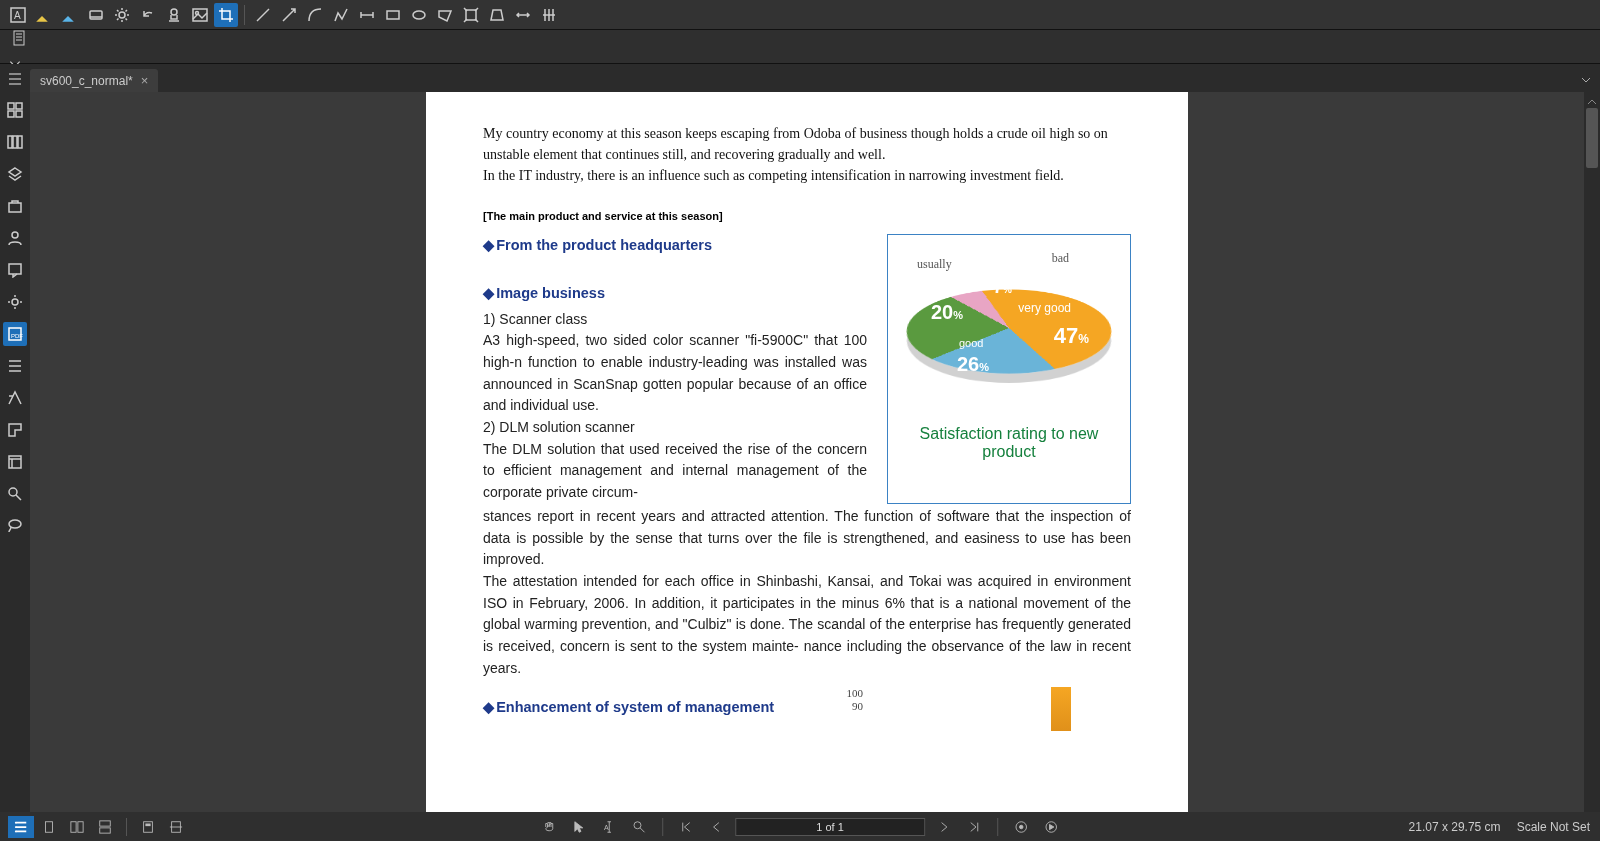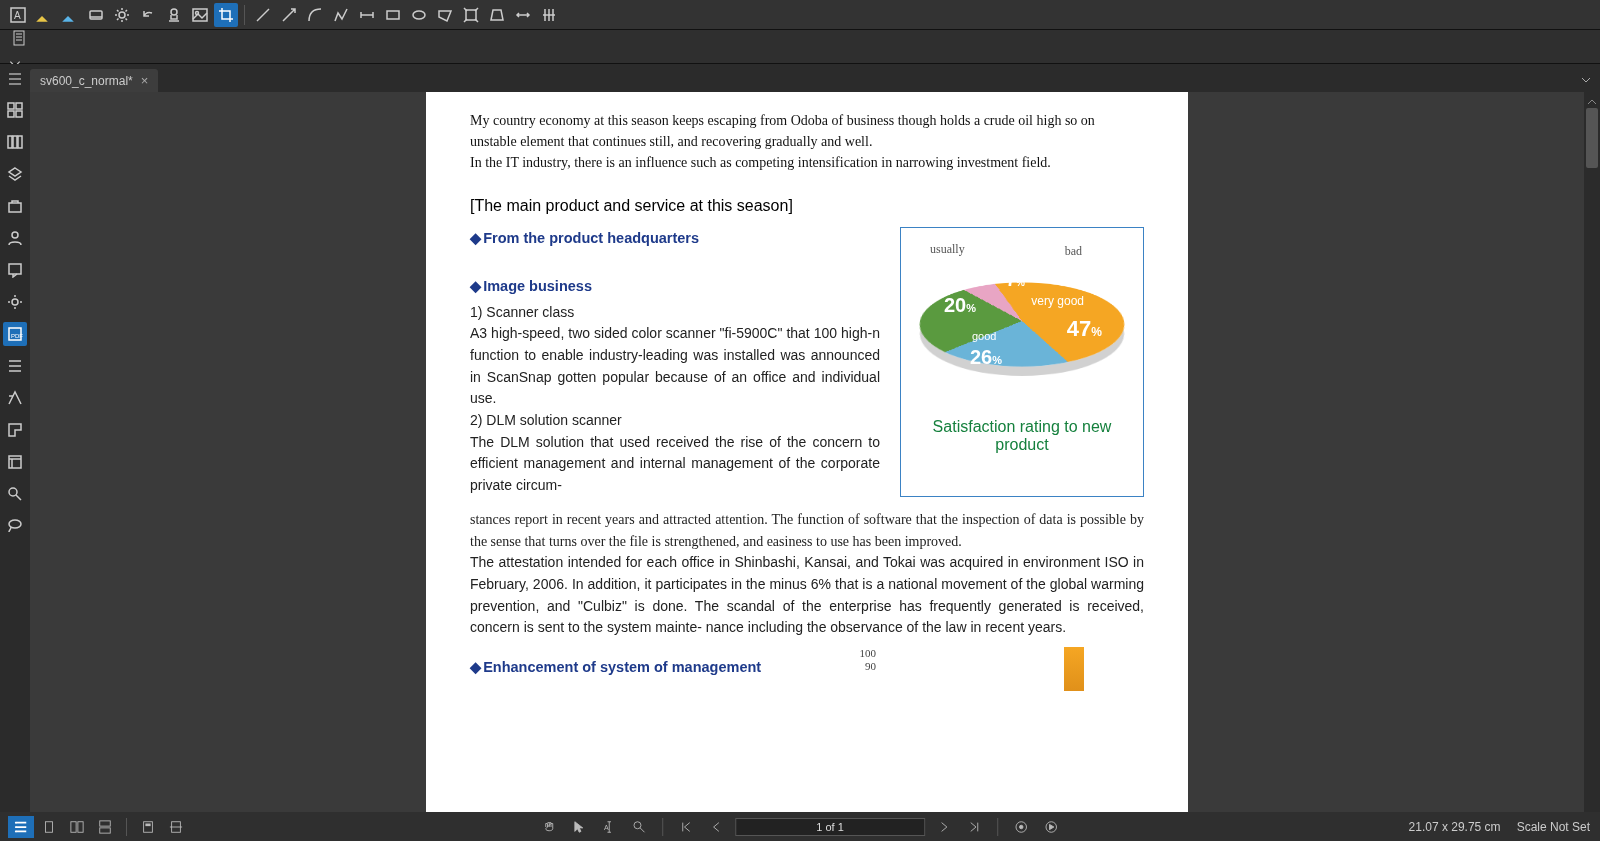--- a/index.html
+++ b/index.html
@@ -28,24 +28,24 @@
 .main-area { display: flex; height: 720px; }
 
 
 .left-sidebar { width: 30px; background: #2b2b2b; display: flex; flex-direction: column; align-items: center; padding-top: 6px; gap: 8px; }
 .side-btn { width: 24px; height: 24px; display: flex; align-items: center; justify-content: center; cursor: pointer; border-radius: 2px; }
 .side-btn.active { background: #1e6fb8; }
 .side-btn svg { width: 16px; height: 16px; stroke: #ccc; fill: none; stroke-width: 1.5; }
 
 
 .viewport { flex: 1; background: #3a3a3a; display: flex; justify-content: center; overflow: hidden; position: relative; }
-.page { width: 762px; background: #fff; color: #000; padding: 4px; font-family: Georgia, 'Times New Roman', serif; }
+.page { width: 762px; background: #fff; color: #000; padding: 17px; font-family: Georgia, 'Times New Roman', serif; }
 .page-inner { padding: 14px 40px 0 40px; }
 .body-text { font-size: 14px; line-height: 1.5; color: #111; }
-.section-title { font-weight: normal; font-size: 16px; margin-top: 24px; margin-bottom: 12px; }
+.section-title { font-weight: bold; font-size: 11px; margin-top: 24px; margin-bottom: 12px; }
 .sub-title { color: #1e3a8a; font-weight: bold; font-size: 14.5px; margin-bottom: 4px; }
 .sub-title::before { content: "◆"; color: #1e3a8a; margin-right: 2px; }
 .two-col { display: flex; gap: 20px; }
 .col-text { flex: 1; font-size: 14px; color: #222; line-height: 1.55; text-align: justify; font-family: Arial, sans-serif; }
 .col-text-narrow { width: 410px; }
 .pie-box { width: 244px; border: 1px solid #3b82c4; padding: 10px 6px 8px 6px; background: #fff; }
 .pie-caption { text-align: center; font-size: 16px; margin-top: 10px; color: #15803d; font-family: Arial, sans-serif; }
 .pie-wrap { position: relative; width: 220px; height: 170px; margin: 0 auto; }
 .pie-disc { position:absolute; left:8px; top:18px; width:204px; height:130px; border-radius:50%; background: conic-gradient(from -25deg, #f5a623 0 47%, #6ab4d8 47% 73%, #5a9a3f 73% 93%, #e8a5c4 93% 100%); transform: perspective(600px) rotateX(50deg); box-shadow: 0 14px 0 -2px rgba(0,0,0,0.18); }
 .pie-label { position: absolute; font-size: 11px; color: #fff; font-family: Arial,sans-serif; }
@@ -329,34 +329,34 @@
             <p class="sub-title">From the product headquarters</p>
             <br>
             <p class="sub-title">Image business</p>
             <p>1) Scanner class</p>
             <p>A3 high-speed, two sided color scanner "fi-5900C" that 100 high-n function to enable industry-leading was installed was announced in ScanSnap gotten popular because of an office and individual use.</p>
             <p>2) DLM solution scanner</p>
             <p>The DLM solution that used received the rise of the concern to efficient management and internal management of the corporate private circum-</p>
           </div>
           <div class="pie-box">
             <div class="pie-wrap">
-              <span class="pie-outer-label" style="left:18px; top:4px;">usually</span>
+              <span class="pie-outer-label" style="left:18px; top:12px;">usually</span>
               <span class="pie-outer-label" style="right:50px; top:6px;">bad</span>
               <div class="pie-disc"></div>
               <span class="pie-label" style="right:48px; top:56px; font-size:12px;">very good</span>
               <span class="pie-label" style="right:30px; top:78px; font-size:22px; font-weight:bold;">47<span style="font-size:12px;">%</span></span>
               <span class="pie-label" style="left:60px; top:92px;">good</span>
               <span class="pie-label" style="left:58px; top:108px; font-size:20px; font-weight:bold;">26<span style="font-size:11px;">%</span></span>
               <span class="pie-label" style="left:32px; top:56px; font-size:20px; font-weight:bold;">20<span style="font-size:11px;">%</span></span>
               <span class="pie-label" style="left:94px; top:32px; font-size:18px; font-weight:bold;">7<span style="font-size:10px;">%</span></span>
             </div>
             <p class="pie-caption">Satisfaction rating to new product</p>
           </div>
         </div>
-        <p class="col-text" style="width:100%; margin-top:12px;font-family:Liberation Serif, serif;">stances report in recent years and attracted attention. The function of software that the inspection of data is possible by the sense that turns over the file is strengthened, and easiness to use has been improved.</p>
+        <p class="col-text" style="width:100%; margin-top:2px;">stances report in recent years and attracted attention. The function of software that the inspection of data is possible by the sense that turns over the file is strengthened, and easiness to use has been improved.</p>
 
 
         <p class="col-text" style="width:100%;">The attestation intended for each office in Shinbashi, Kansai, and Tokai was acquired in environment ISO in February, 2006. In addition, it participates in the minus 6% that is a national movement of the global warming prevention, and "Culbiz" is done. The scandal of the enterprise has frequently generated is received, concern is sent to the system mainte- nance including the observance of the law in recent years.</p>
 
         <div class="mini-chart-row">
           <div style="flex:1;">
             <p class="sub-title" style="font-family: Arial, sans-serif; margin-top:12px;">Enhancement of system of management</p>
 
           </div>
           <div class="axis-numbers">

